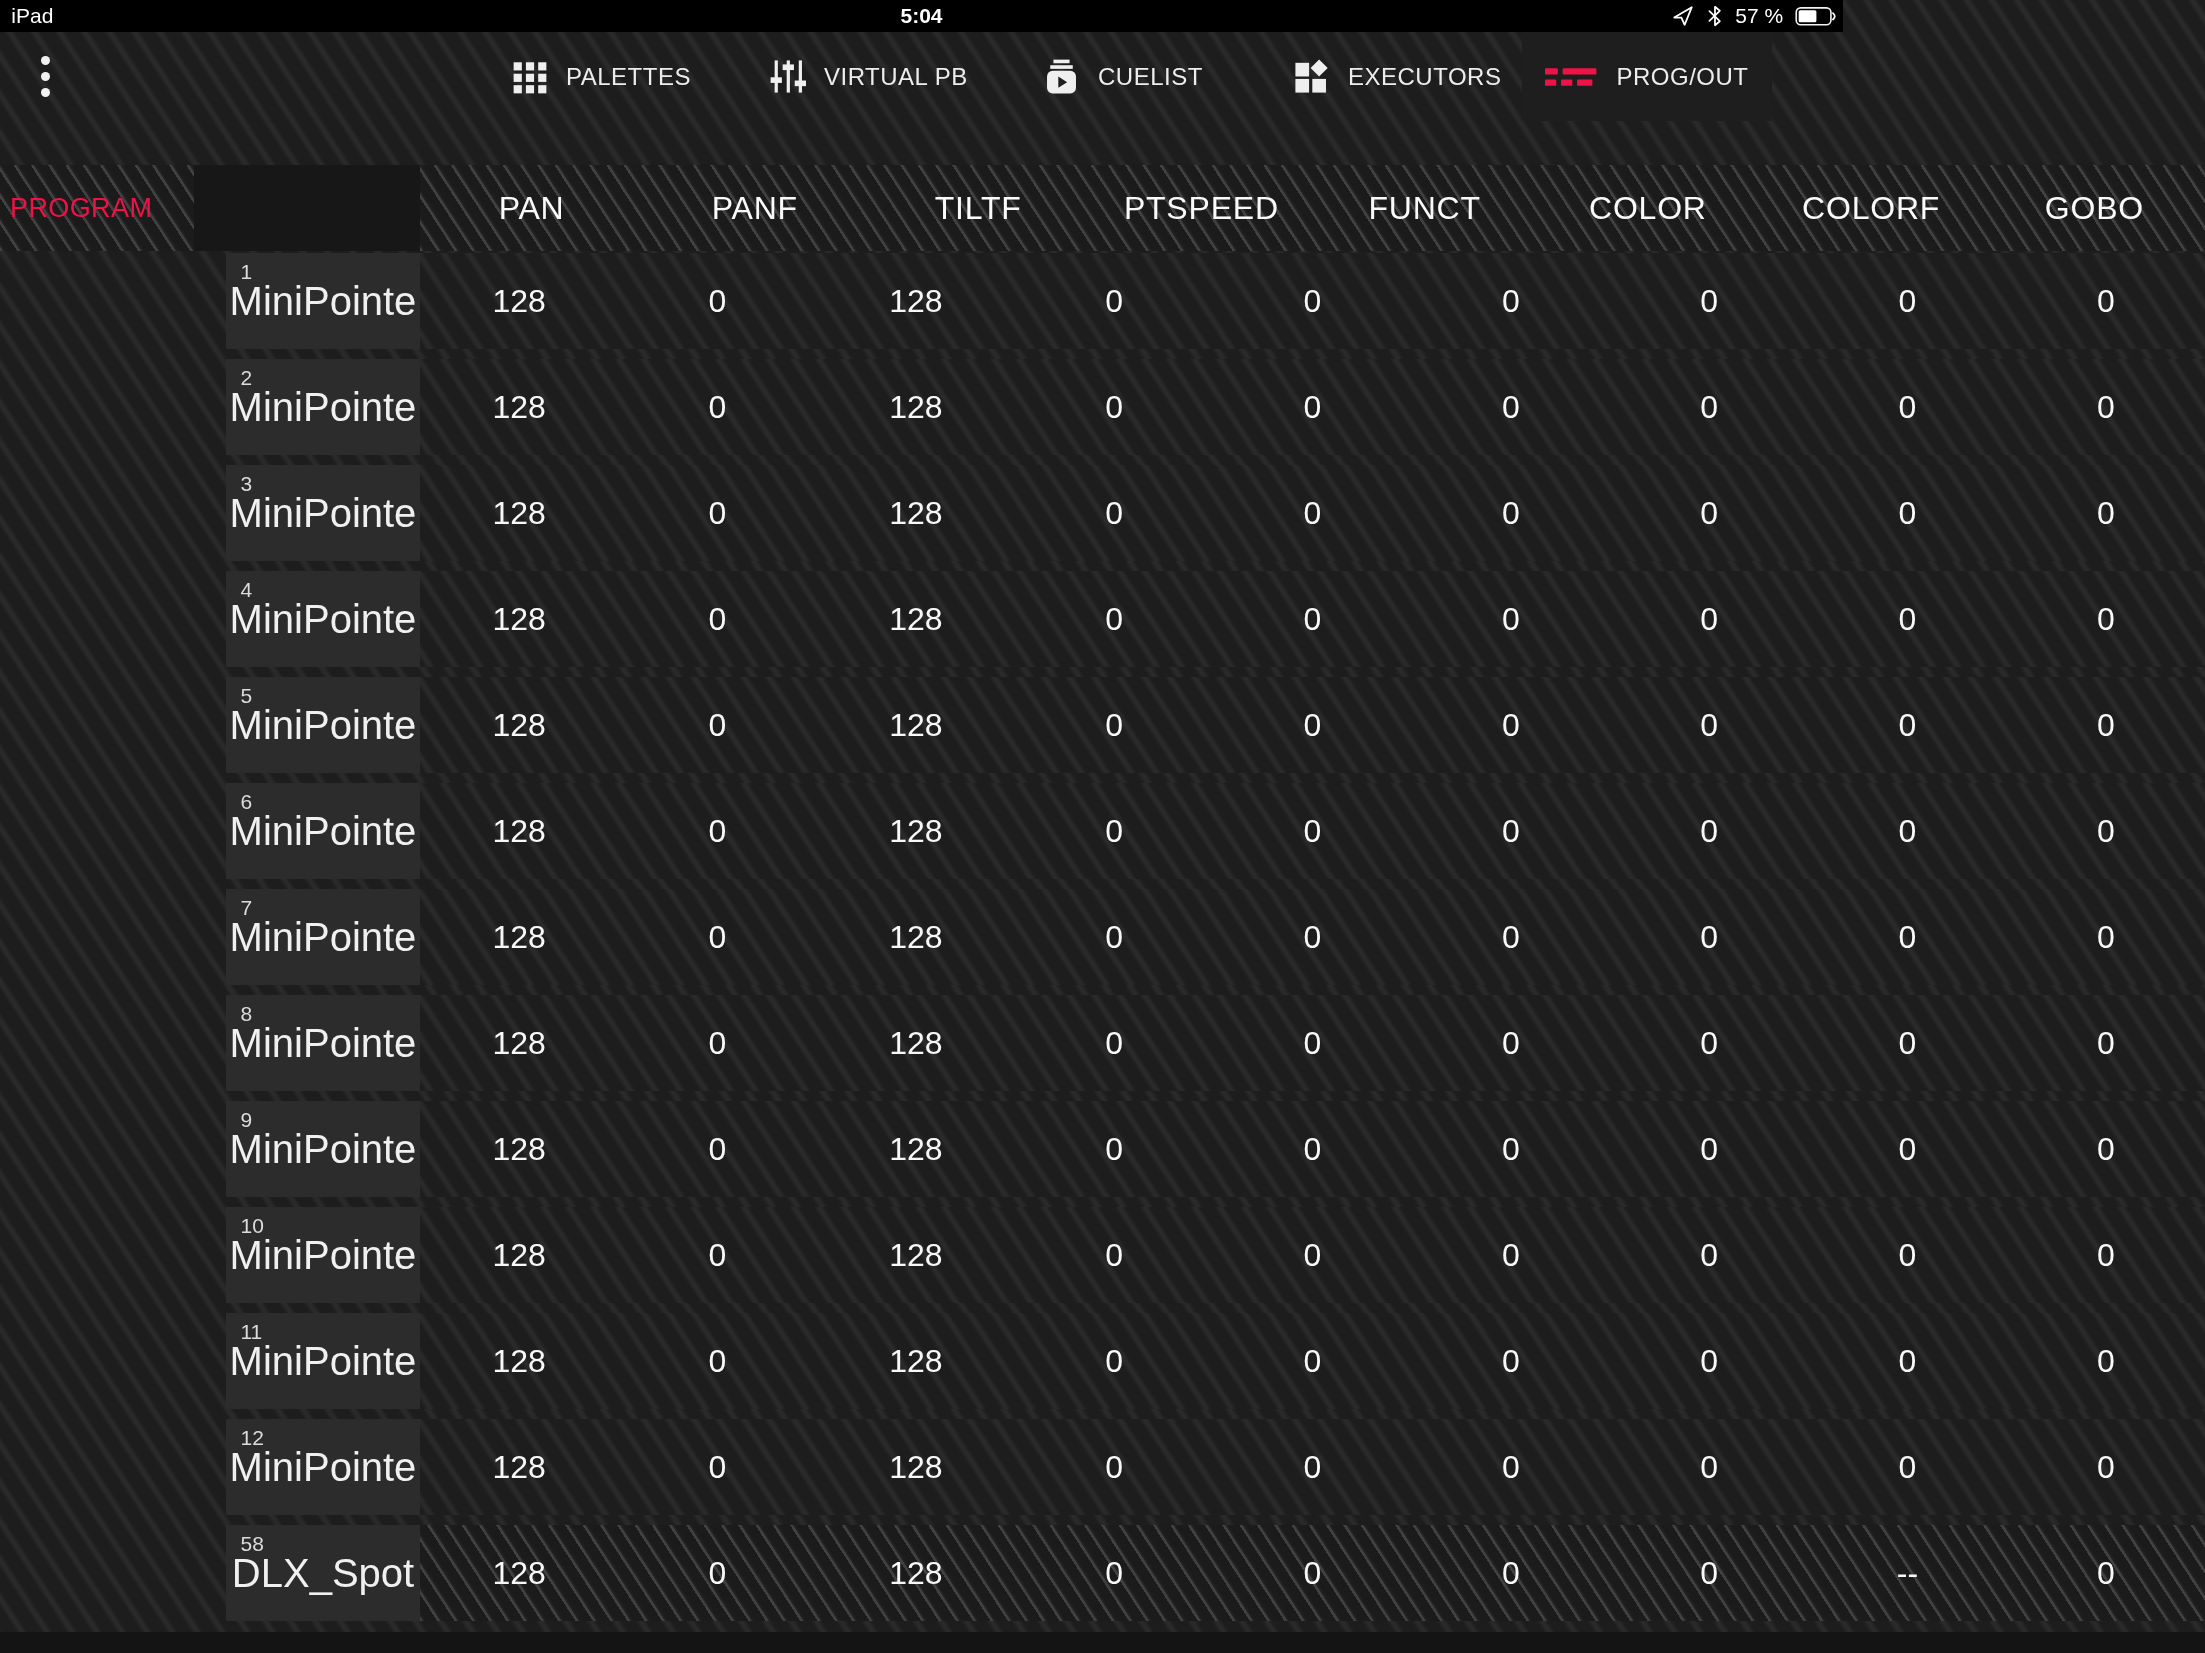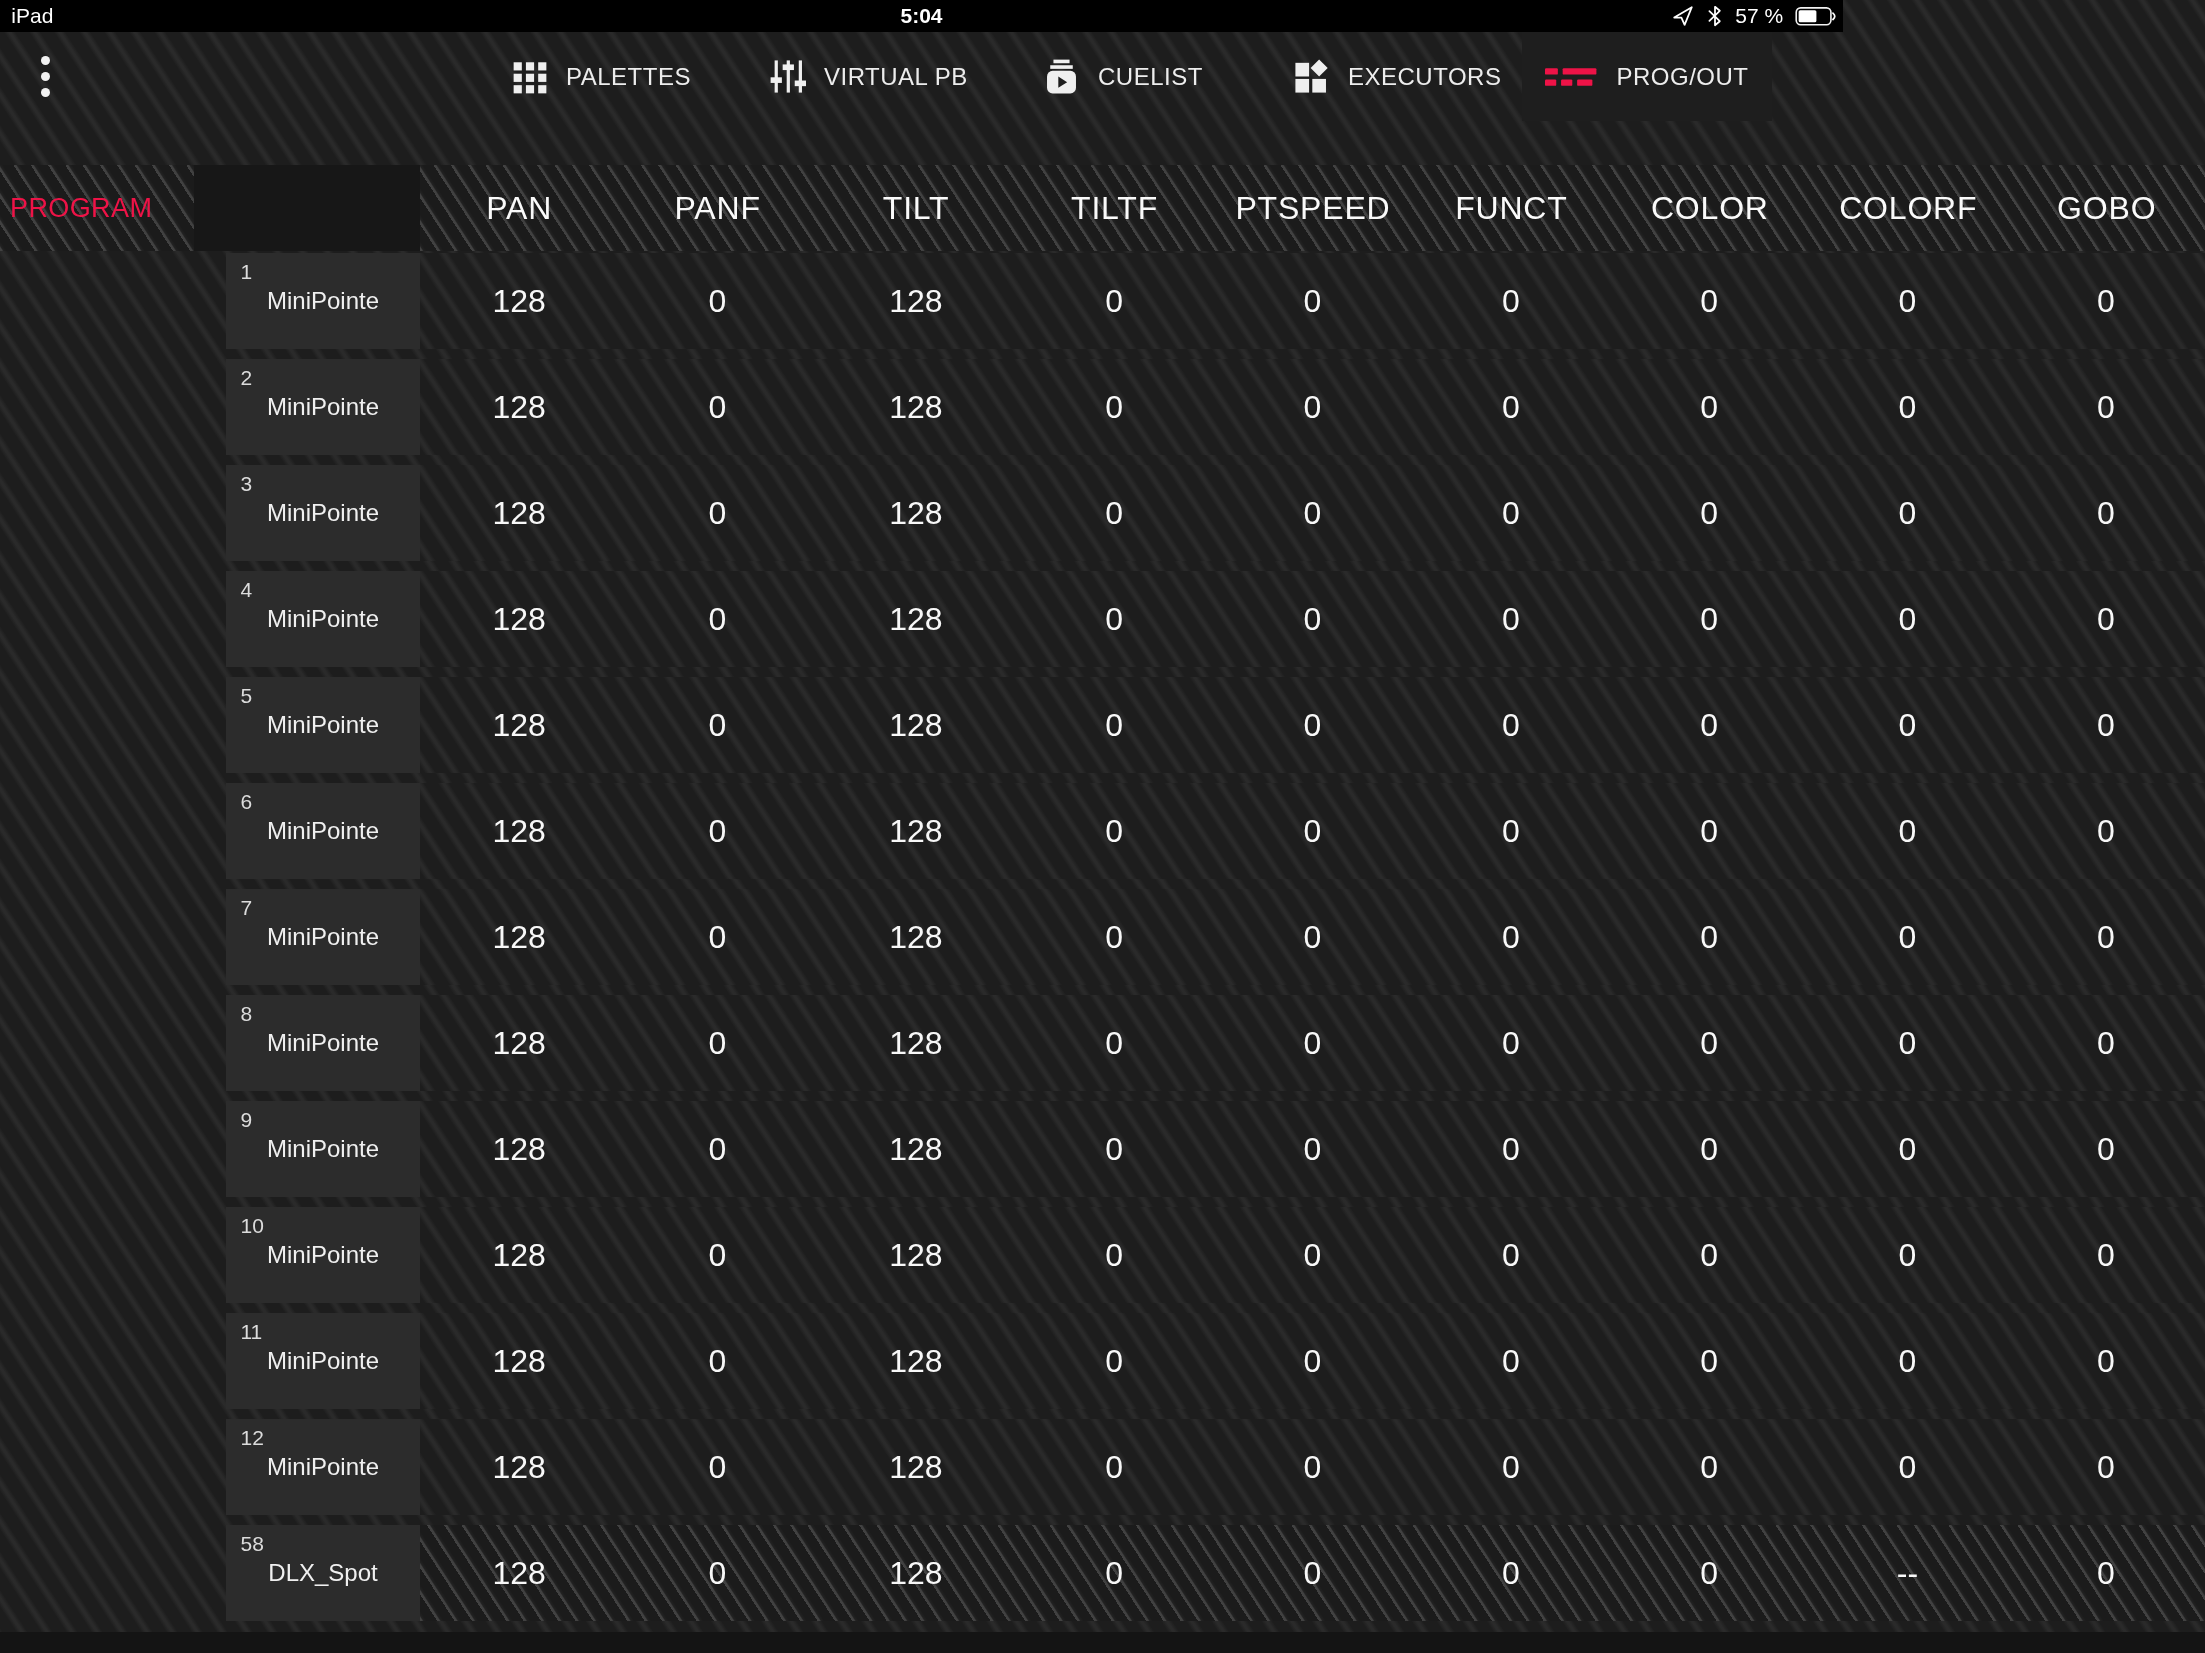--- a/index.html
+++ b/index.html
@@ -38,21 +38,21 @@
   .program-tile span{font-size:27px;letter-spacing:0.4px;padding-left:10px;color:#ee1347;}
   .name-header{position:absolute;left:194px;top:165px;width:226px;height:86px;background:#171717;}
   .cols-header{position:absolute;left:420px;top:165px;width:1786px;height:86px;display:flex;}
   .hcell{flex:1;display:flex;align-items:center;justify-content:center;
     font-size:32px;font-weight:300;letter-spacing:0.8px;color:#fafafa;}
   
   .rows{position:absolute;left:226px;top:253px;width:1979px;}
   .row{display:flex;height:96px;margin-bottom:10px;}
   .name-cell{position:relative;width:194px;background:#2c2c2c;display:flex;align-items:center;justify-content:center;cursor:pointer;}
   .fnum{position:absolute;top:6.5px;left:14.5px;font-size:21px;color:#dcdcdc;}
-  .fname{font-size:24px;font-weight:300;color:#f0f0f0;}
+  .fname{font-size:40px;font-weight:300;color:#f0f0f0;}
   .vals{flex:1;display:flex;
     background-color:#1d1d1d;
     background-image:repeating-linear-gradient(57deg,#1d1d1d 0px,#1d1d1d 4px,#2a2a2a 8px,#2a2a2a 9.7px,#1d1d1d 13.7px,#1d1d1d 21px);}
   .row.hl .vals{
     background-color:#1b1b1b;
     background-image:repeating-linear-gradient(57deg,rgba(255,255,255,0.17) 0px,rgba(255,255,255,0.17) 2px,rgba(255,255,255,0.03) 3.2px,rgba(255,255,255,0) 5.7px,rgba(255,255,255,0) 14.5px);}
   .vcell{flex:1;display:flex;align-items:center;justify-content:center;
     font-size:32px;font-weight:300;color:#f8f8f8;cursor:pointer;}
   .footer{position:absolute;left:0;bottom:0;width:2205px;height:21px;background:#141414;}
 </style>
@@ -160,21 +160,20 @@
   </div>
 </div>
 
 <div class="program-tile hatch-fine">
   <span>PROGRAM</span>
 </div>
 <div class="name-header"></div>
 <div class="cols-header hatch-fine">
     <div class="hcell">PAN</div>
     <div class="hcell">PANF</div>
-    <div class="hcell">TILT</div>
     <div class="hcell">TILTF</div>
     <div class="hcell">PTSPEED</div>
     <div class="hcell">FUNCT</div>
     <div class="hcell">COLOR</div>
     <div class="hcell">COLORF</div>
     <div class="hcell">GOBO</div>
   </div>
 
 <div class="rows">
     <div class="row">

